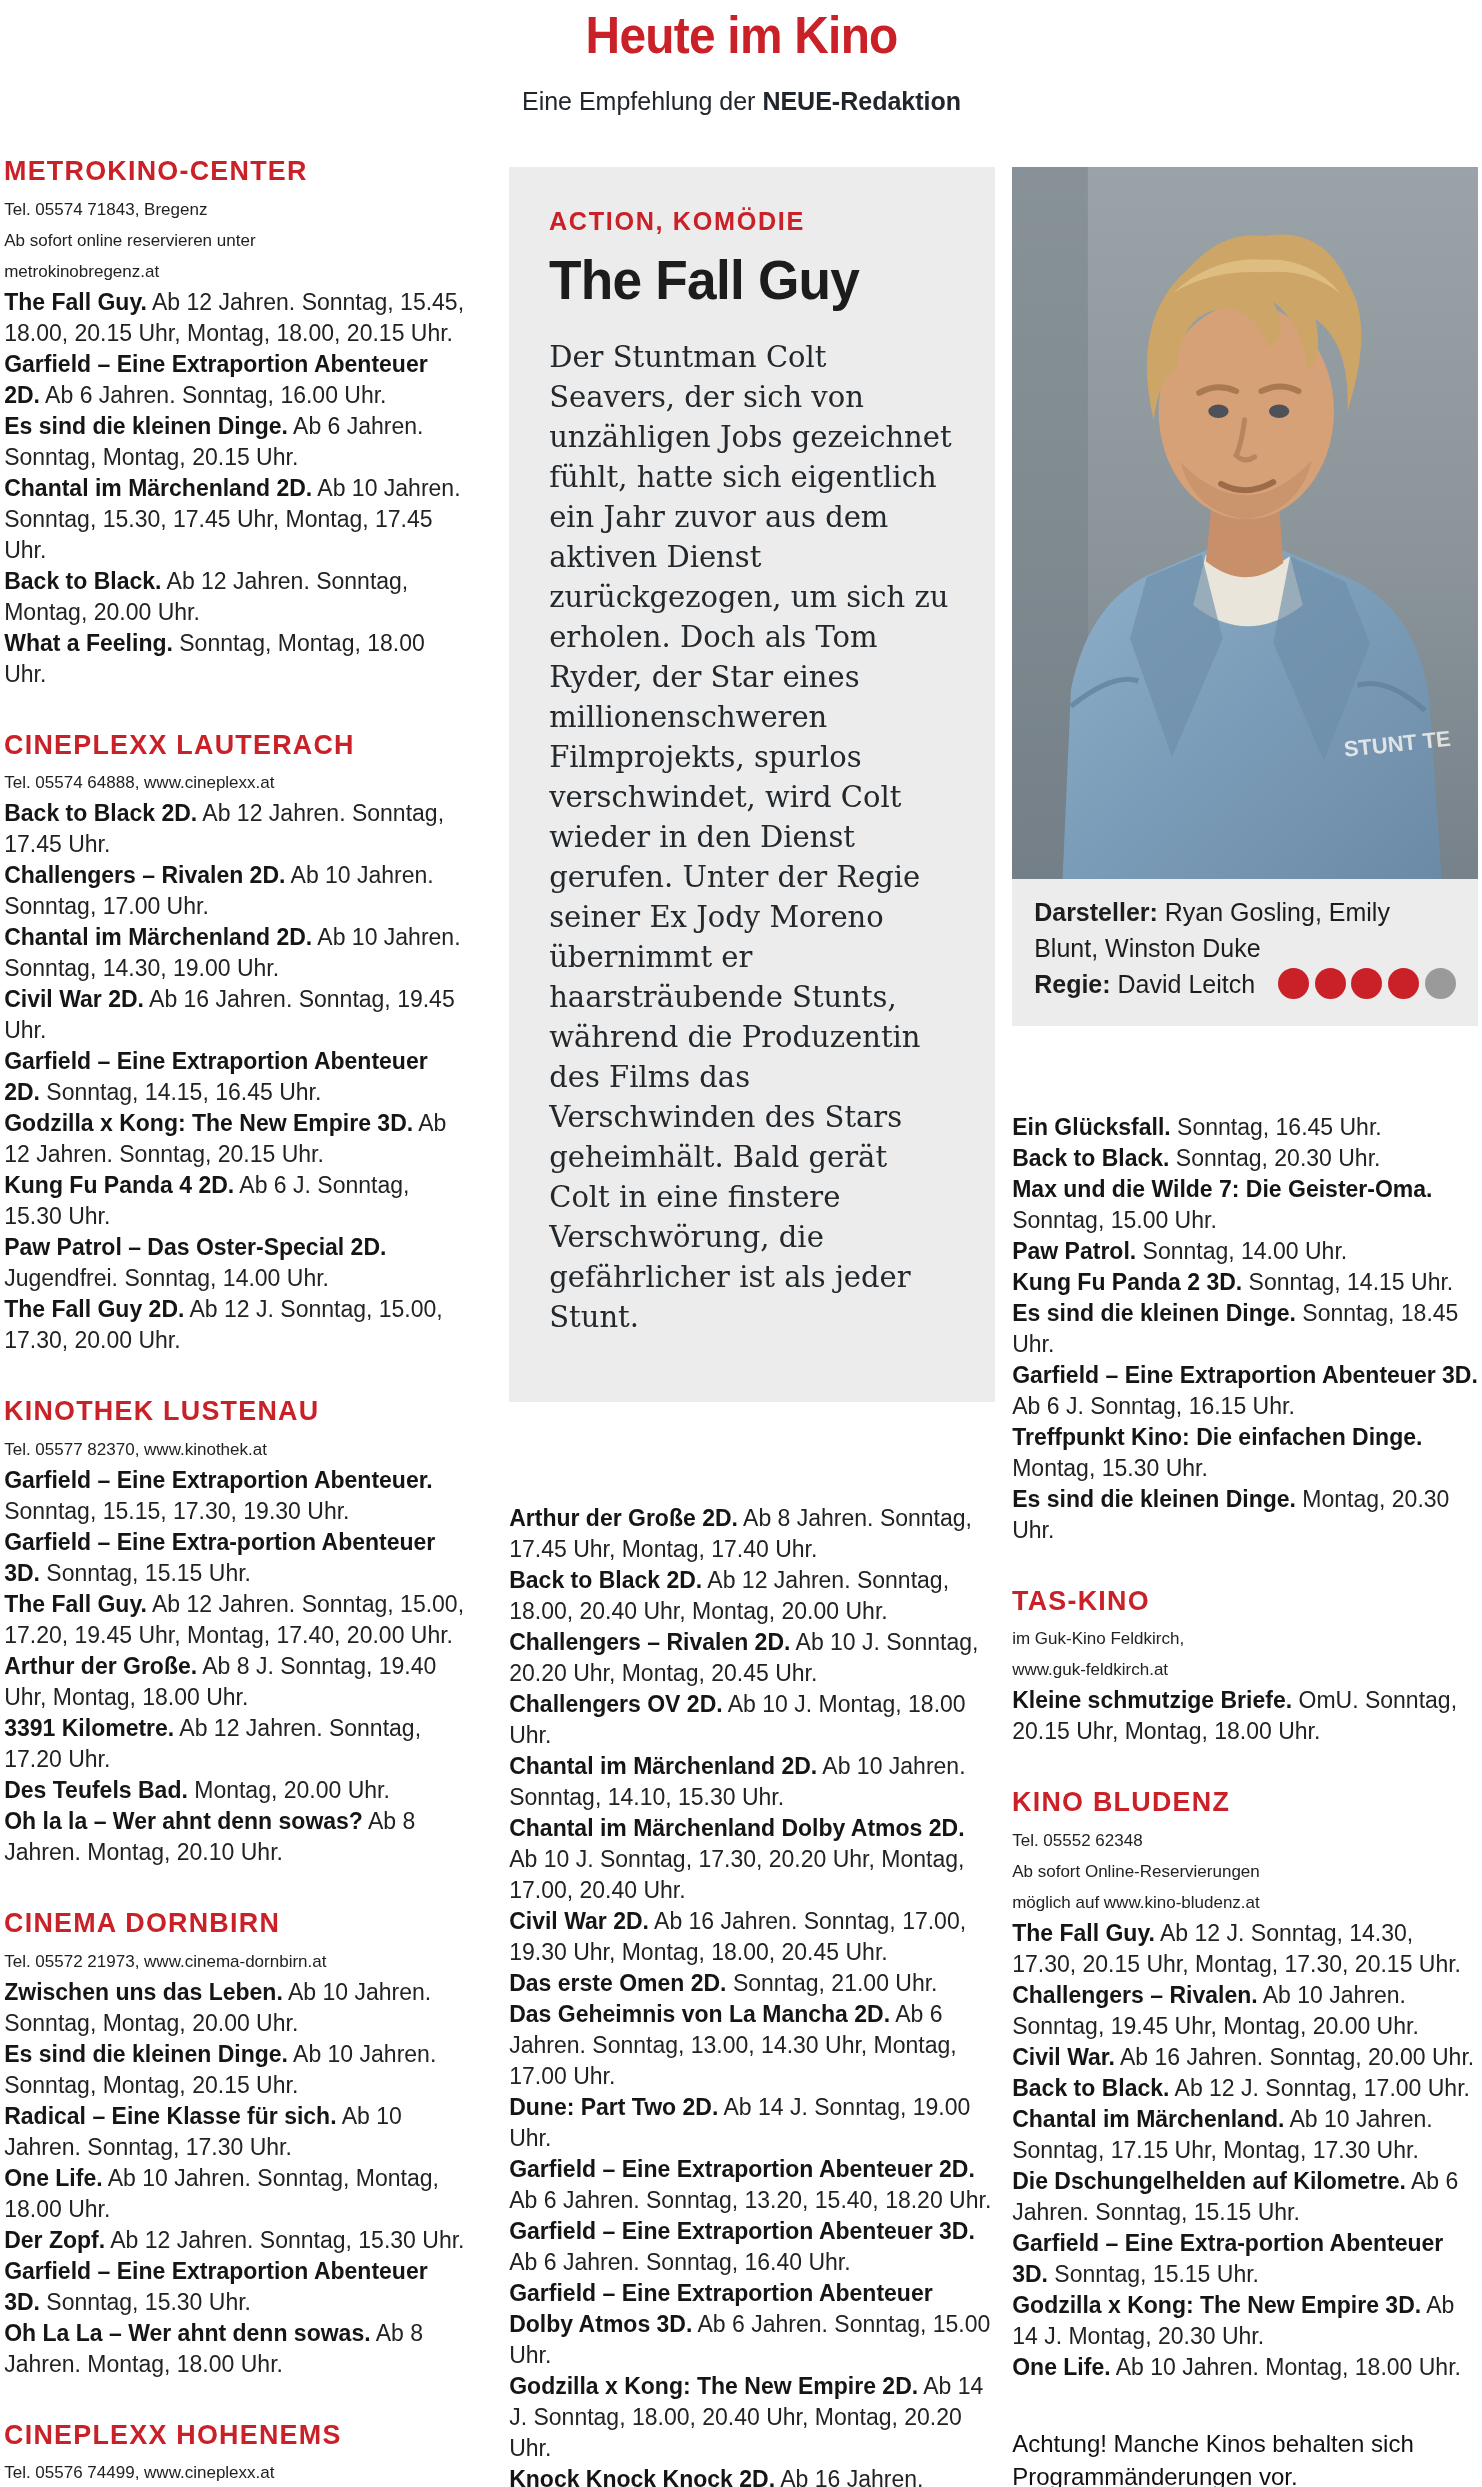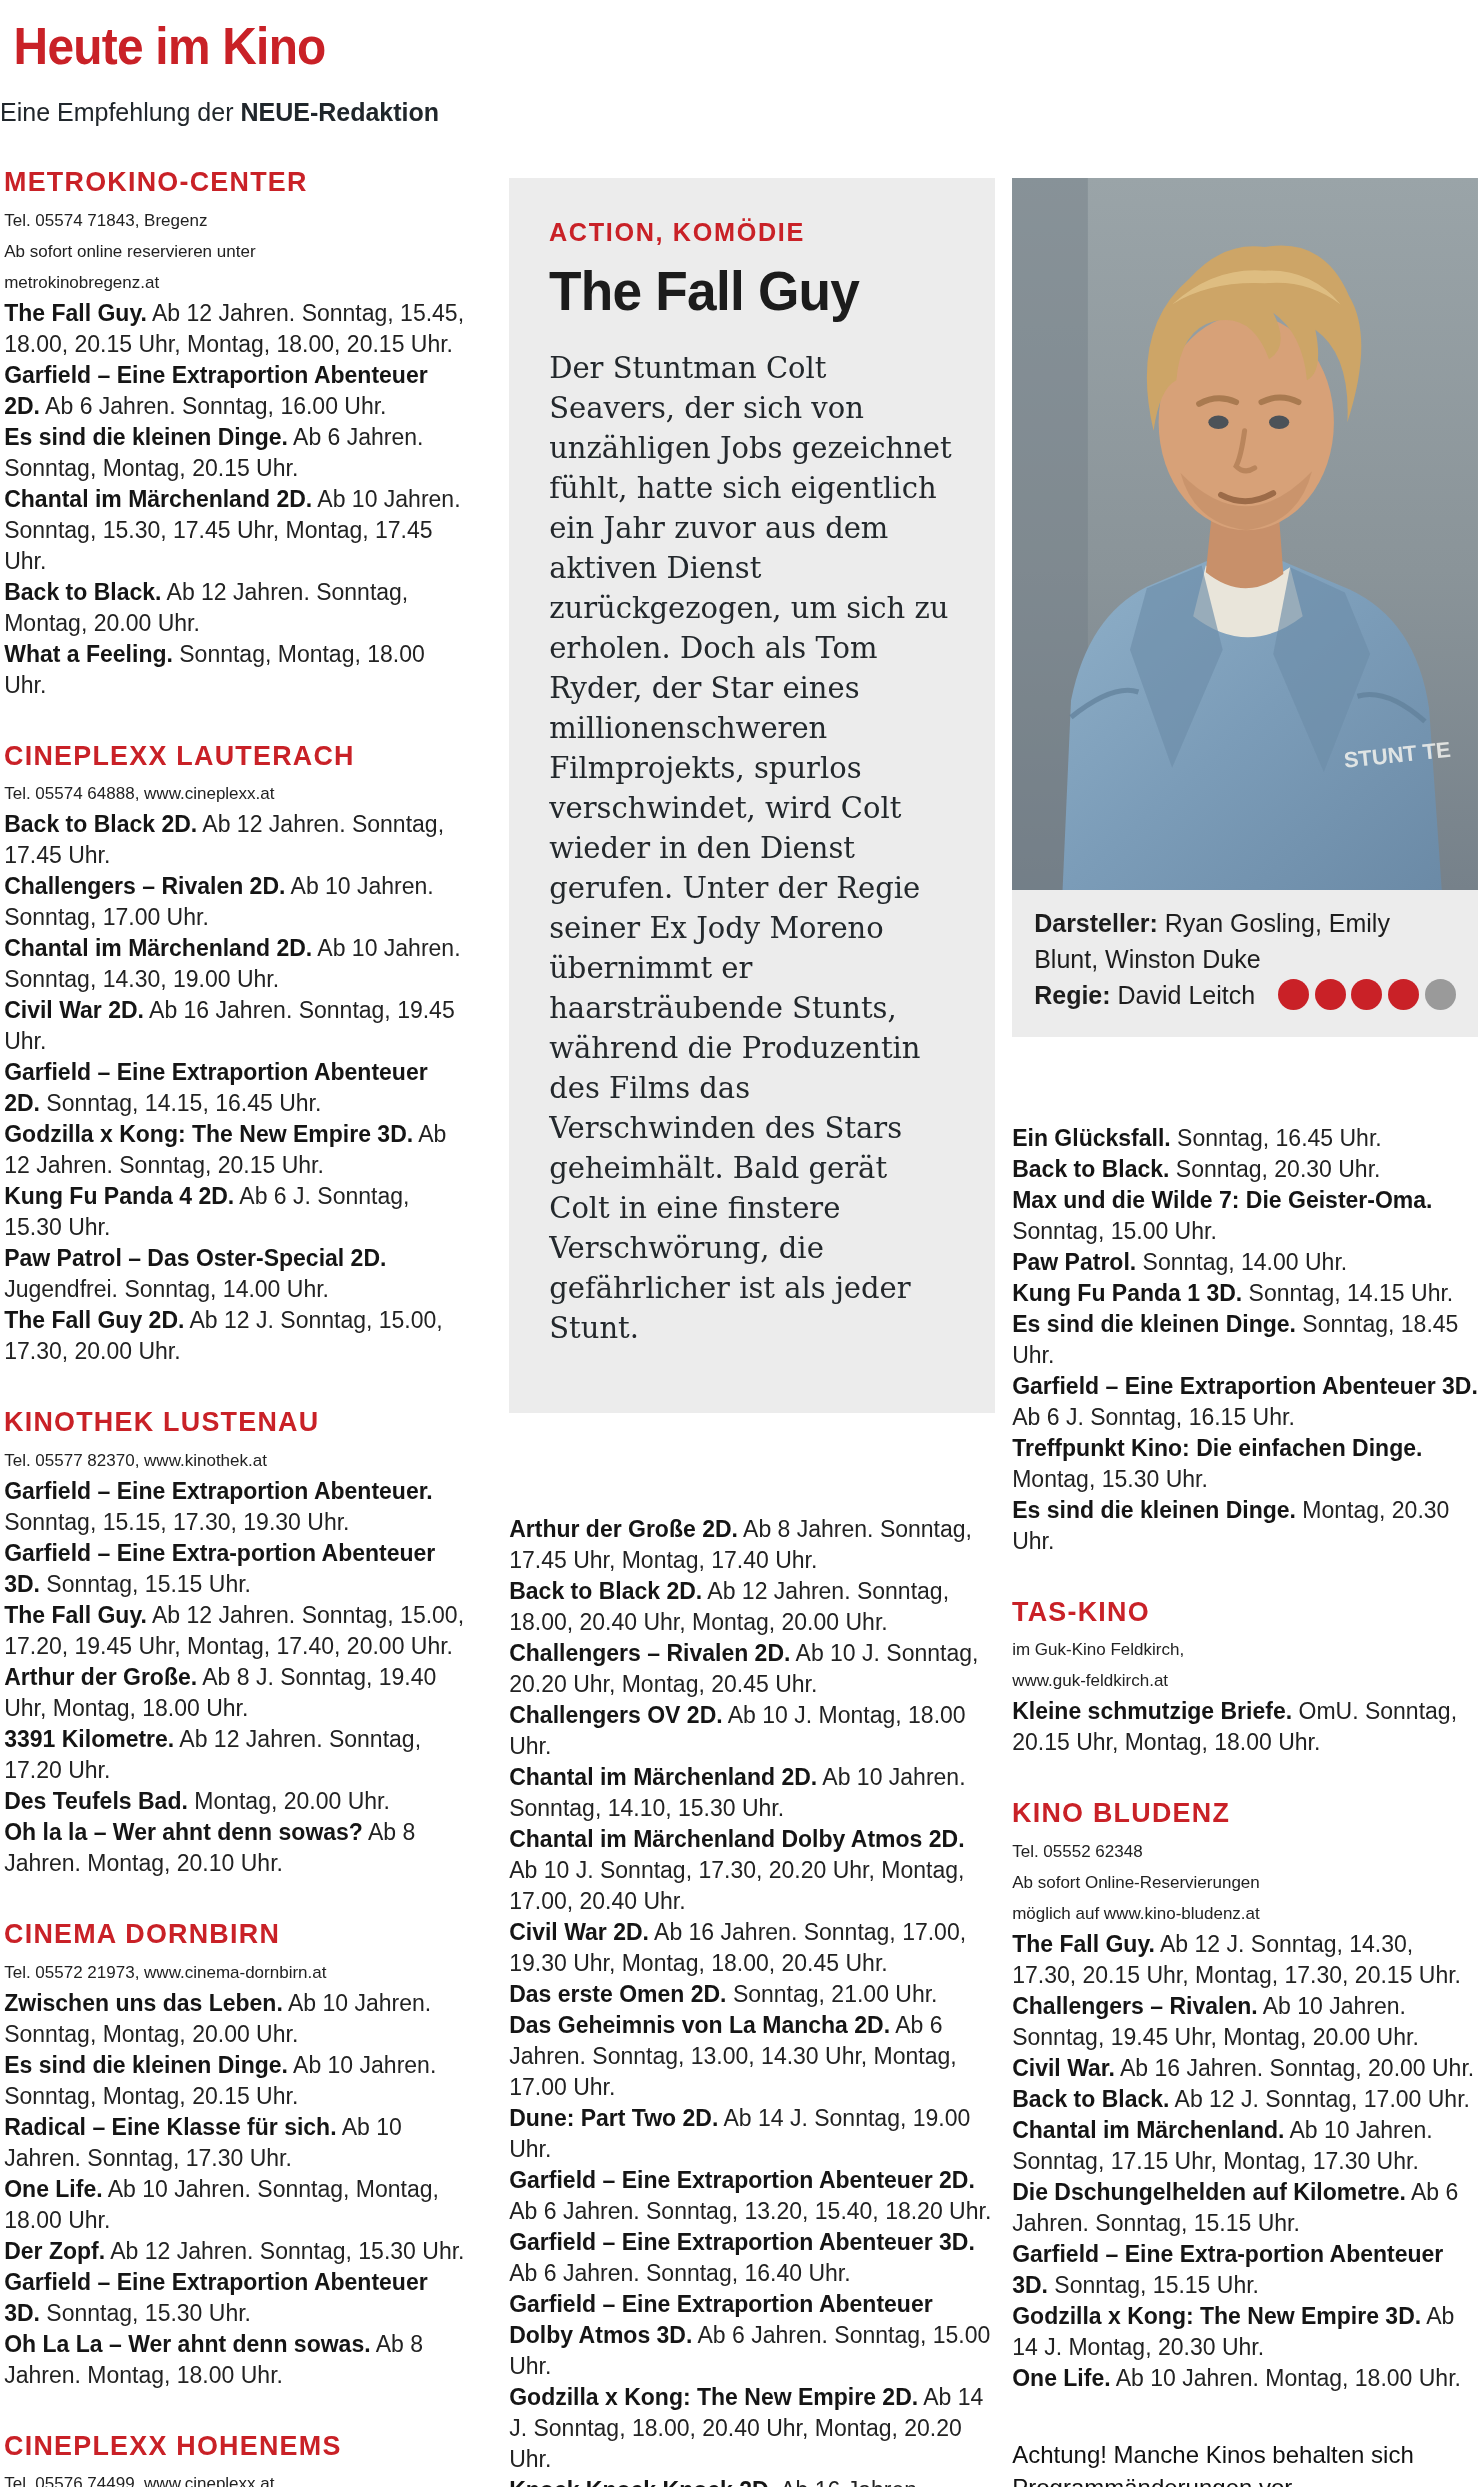--- a/index.html
+++ b/index.html
@@ -6,21 +6,21 @@
     --accent:#c92127;
     --box-gray:#ececec;
     --ink:#1c1c1c;
   }
   *{box-sizing:border-box;}
   html,body{margin:0;padding:0;}
   body{
     width:1483px;height:2487px;overflow:hidden;background:#ffffff;
     font-family:"Liberation Sans",sans-serif;color:var(--ink);
   }
-  .page-header{padding-top:16px;}
+  .page-header{text-align:center;padding-top:5px;}
   .page-title{
     margin:0;color:var(--accent);font-size:52px;font-weight:700;
     display:inline-block;transform:scaleX(.92);letter-spacing:-0.8px;
   }
   .page-subtitle{margin:22px 0 0;font-size:25px;color:#20262b;}
   .page-subtitle b{font-weight:700;}
 
   .layout{display:flex;padding:0 4.2px;margin-top:22px;}
   .col{flex:none;}
   .col-left{width:465px;margin-right:40px;padding-top:17px;}
@@ -200,21 +200,21 @@
           <span class="dot" style="background: rgb(201, 33, 39);"></span>
           <span class="dot" style="background: rgb(154, 154, 154);"></span>
         </div>
     </div>
     <div class="right-lists" id="col-right-lists">
         <div class="venue">
           <p class="film"><b>Ein Glücksfall.</b><span> Sonntag, 16.45 Uhr.</span></p>
           <p class="film"><b>Back to Black.</b><span> Sonntag, 20.30 Uhr.</span></p>
           <p class="film"><b>Max und die Wilde 7: Die Geister-Oma.</b><span> Sonntag, 15.00 Uhr.</span></p>
           <p class="film"><b>Paw Patrol.</b><span> Sonntag, 14.00 Uhr.</span></p>
-          <p class="film"><b>Kung Fu Panda 1 3D.</b><span> Sonntag, 14.15 Uhr.</span></p>
+          <p class="film"><b>Kung Fu Panda 2 3D.</b><span> Sonntag, 14.15 Uhr.</span></p>
           <p class="film"><b>Es sind die kleinen Dinge.</b><span> Sonntag, 18.45 Uhr.</span></p>
           <p class="film"><b>Garfield – Eine Extraportion Abenteuer 3D.</b><span> Ab 6 J. Sonntag, 16.15 Uhr.</span></p>
           <p class="film"><b>Treffpunkt Kino: Die einfachen Dinge.</b><span> Montag, 15.30 Uhr.</span></p>
           <p class="film"><b>Es sind die kleinen Dinge.</b><span> Montag, 20.30 Uhr.</span></p>
         </div>
         <div class="venue">
           <h2 class="venue-header">TAS-KINO</h2>
           <div class="venue-info">im Guk-Kino Feldkirch,</div>
           <div class="venue-info">www.guk-feldkirch.at</div>
           <p class="film"><b>Kleine schmutzige Briefe.</b><span> OmU. Sonntag, 20.15 Uhr, Montag, 18.00 Uhr.</span></p>

